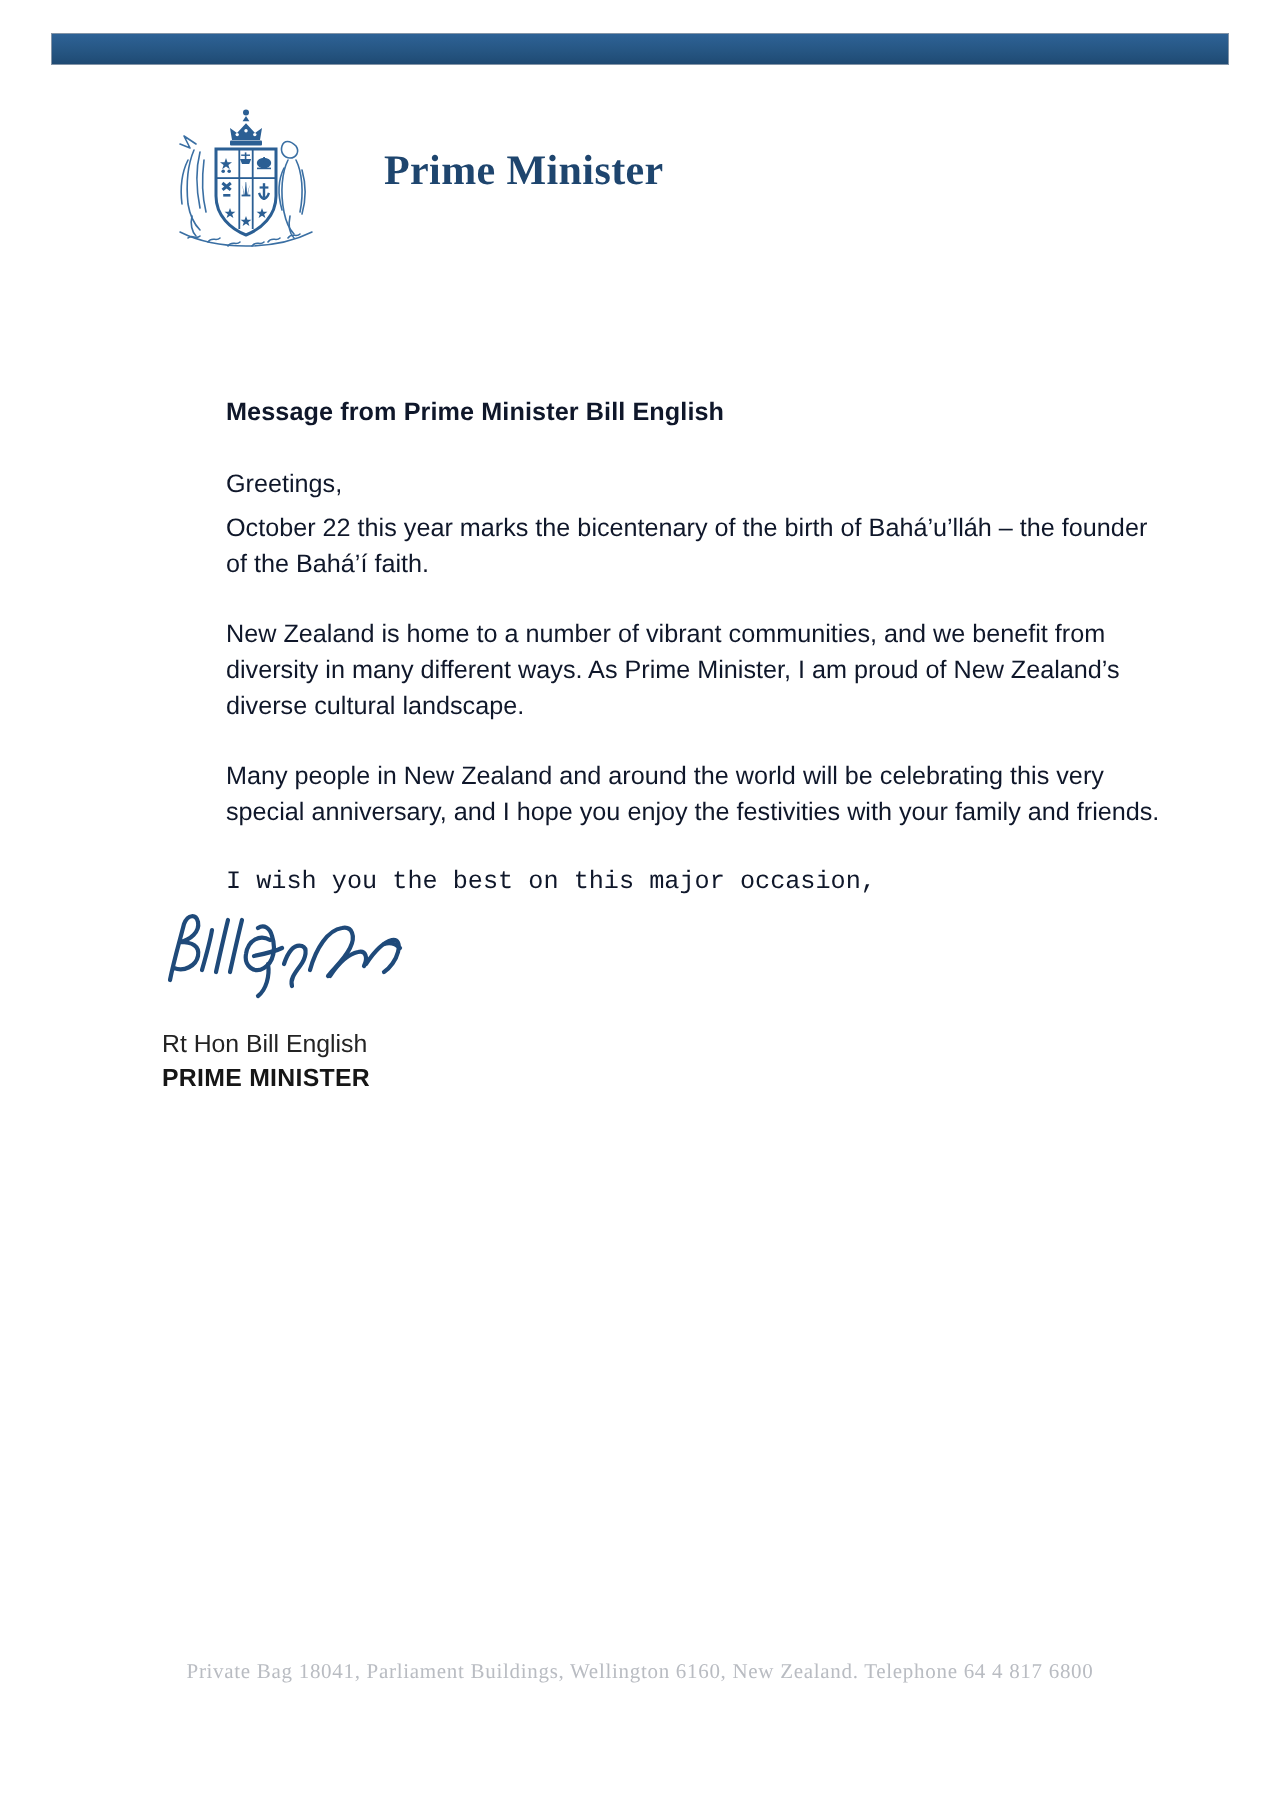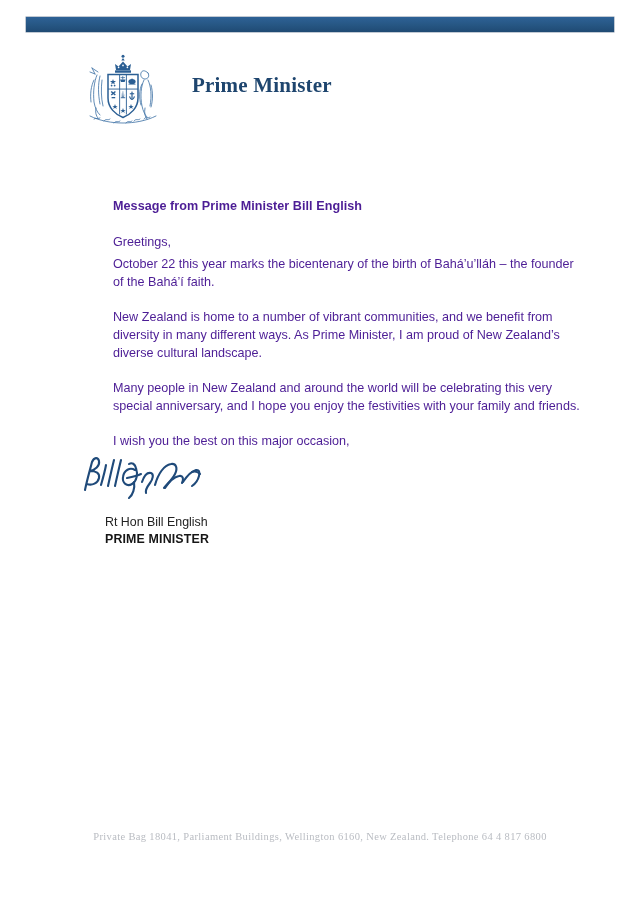--- a/index.html
+++ b/index.html
@@ -68,44 +68,43 @@
   }
   .letter-heading {
     font-weight: 700;
     font-size: 12.6px;
     margin: 0 0 18px 0;
     color: #141414;
     letter-spacing: 0.05px;
   }
   .letter p {
     margin: 0 0 18px 0;
-    color: #4c1d95;
+    color: #0f172a;
     padding-left: 32px;
   }
   .letter p.salutation { margin-bottom: 5px; }
-  .letter p.closing { margin-bottom: 16px; }
+  .letter p.closing { margin-bottom: 16px; font-family: Liberation Mono, monospace; }
 
   
   .signature {
     position: absolute;
     left: 79px;
     top: 452px;
     width: 145px;
     height: 52px;
   }
   .signature svg { display: block; width: 100%; height: 100%; }
 
   .signoff {
     position: absolute;
     left: 81px;
     top: 514px;
     font-size: 12.4px;
     line-height: 16.5px;
     color: #232323;
-    margin-left: 24px;
   }
   .signoff .role {
     font-weight: 700;
     letter-spacing: 0.15px;
     color: #161616;
   }
 
   
   .footer {
     position: absolute;

